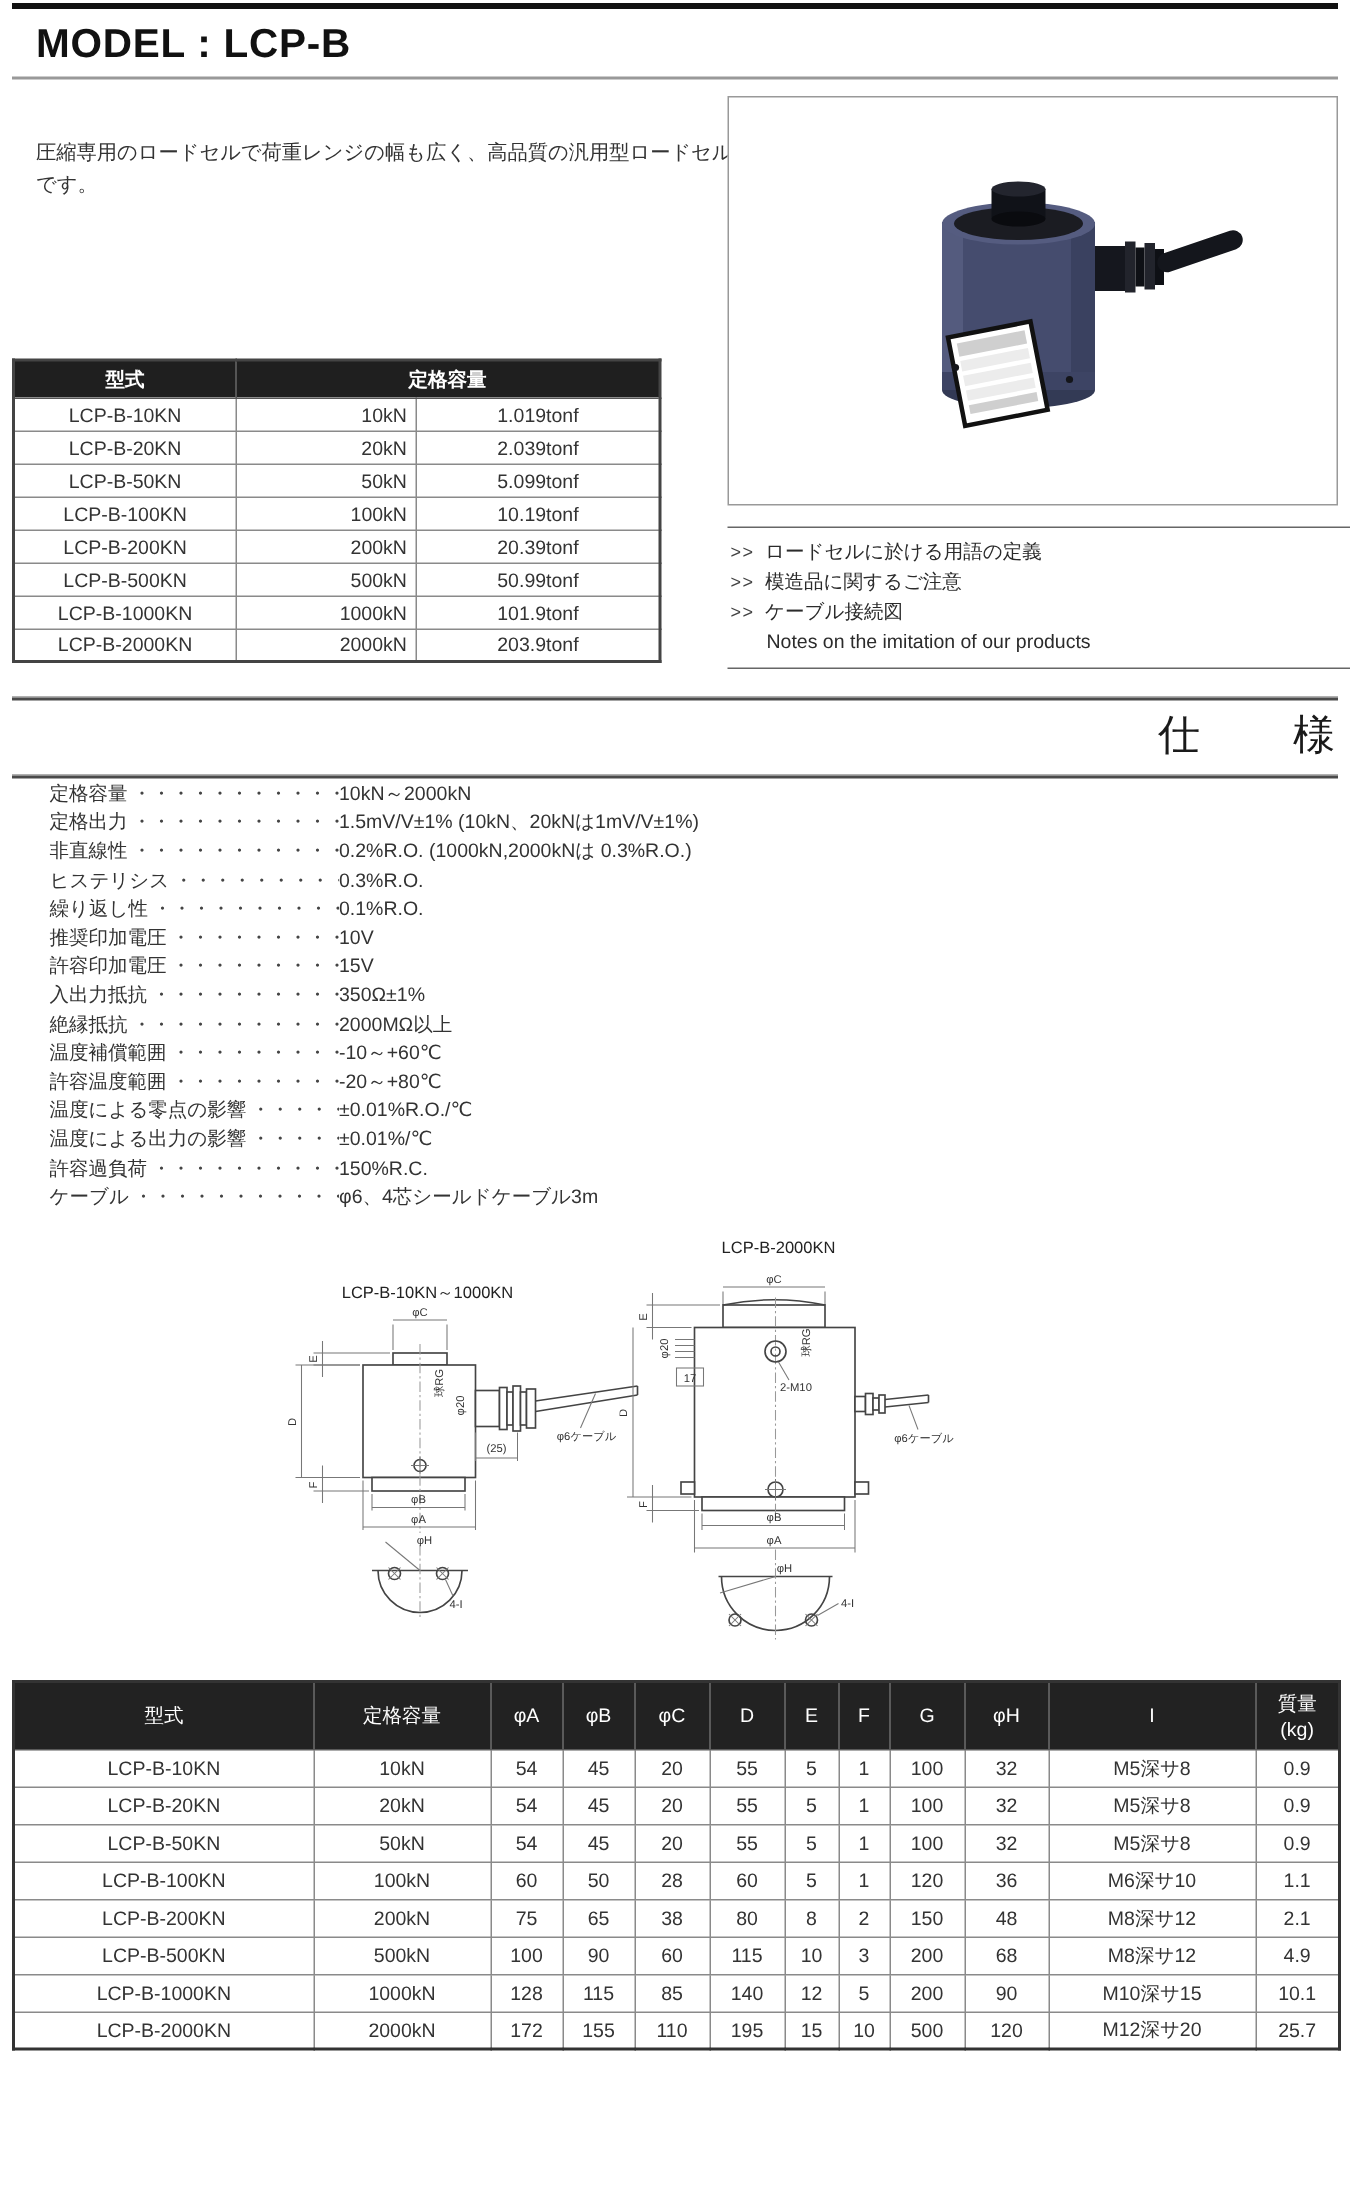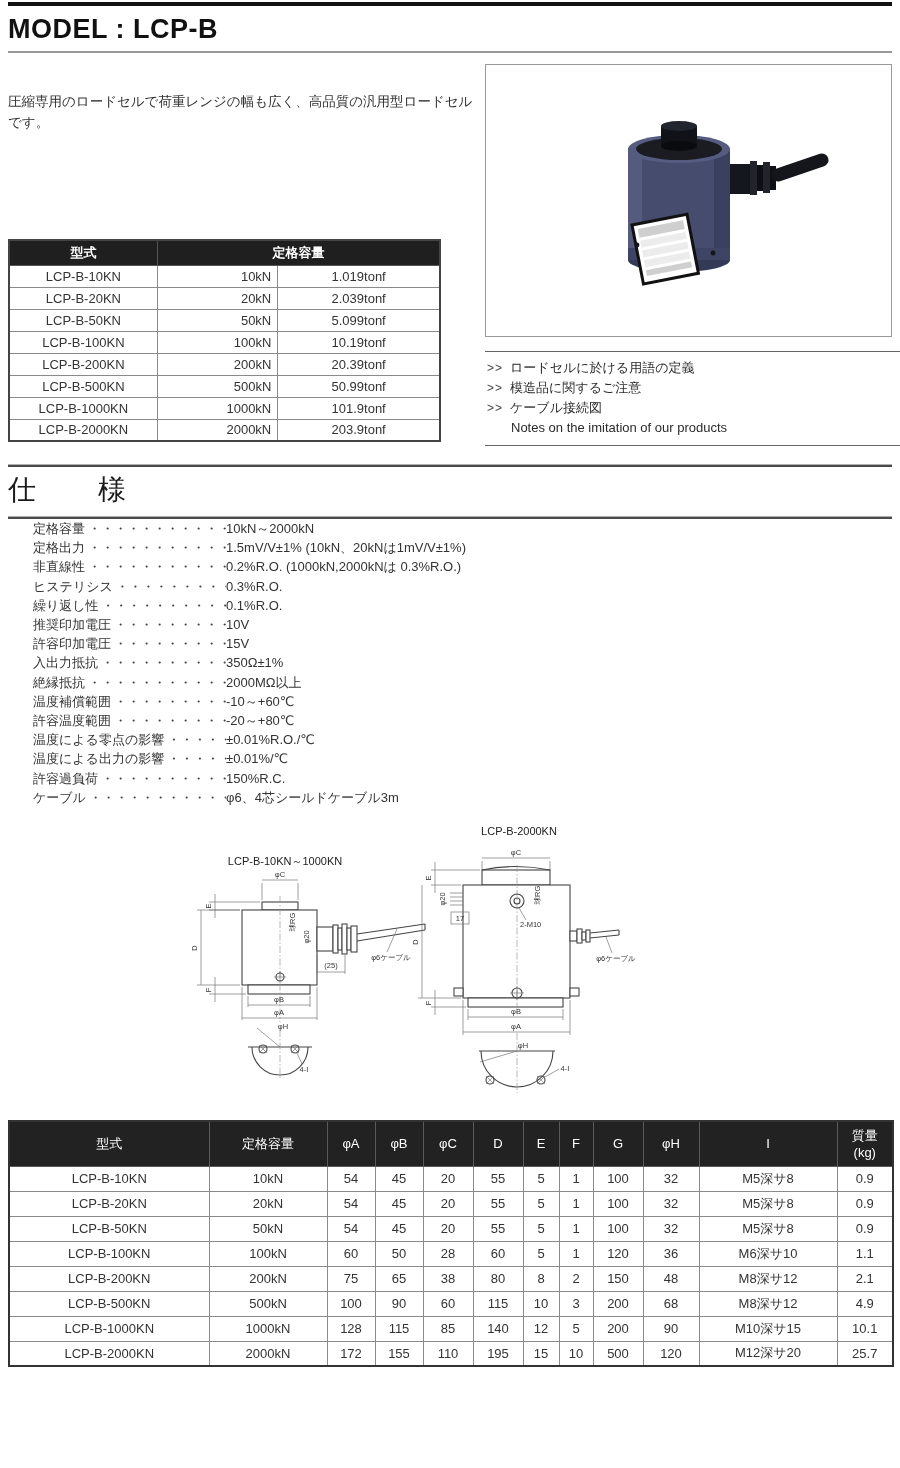--- a/index.html
+++ b/index.html
@@ -5,26 +5,26 @@
   * { margin:0; padding:0; box-sizing:border-box; }
   html,body { background:#fff; }
   body {
     width:900px; height:1468px; margin:0 auto; overflow:hidden;
     font-family:"Liberation Sans","DejaVu Sans",sans-serif;
     color:#333;
   }
   .page { width:900px; height:1468px; padding:0 8px; position:relative; background:#fff; }
 
   .topbar { height:4px; background:#111; margin-top:2px; }
-  h1.page-title { font-size:27px; font-weight:bold; color:#111; margin:8px 0 6px; letter-spacing:0.5px; }
+  h1.page-title { font-size:27px; font-weight:bold; color:#111; margin:8px 16px 6px; letter-spacing:0.5px; }
   .title-rule { height:2px; background:#999; }
 
   
   .top-area { position:relative; height:411px; }
-  .description { position:absolute; left:0; top:38px; width:468px; font-size:13.5px; line-height:21px; color:#333; }
+  .description { position:absolute; left:16px; top:38px; width:468px; font-size:13.5px; line-height:21px; color:#333; }
 
   table.cap-table { position:absolute; left:0; top:186px; width:433px; border-collapse:collapse; font-size:13px; border:2px solid #444; }
   table.cap-table th { background:#1f1f1f; color:#fff; font-weight:bold; height:25px; border:1px solid #555; font-size:13px; }
   table.cap-table td { border:1px solid #8a8a8a; height:22px; background:#fff; padding:0 6px; }
   td.c-model { width:149px; text-align:center; }
   td.c-kn    { width:121px; text-align:right; }
   td.c-tonf  { width:163px; text-align:center; }
 
   .right-col { position:absolute; left:477px; top:11px; width:478px; }
   .image-box { width:407px; height:273px; border:1px solid #999; background:#fff; }
@@ -32,21 +32,21 @@
   .rt1 { margin-top:14px; }
   .rt2 { margin-top:5px; }
   .links { padding:6px 0 2px 2px; font-size:13px; }
   .link-row { line-height:20px; white-space:nowrap; }
   .link-marker { color:#444; letter-spacing:1px; margin-right:7px; font-size:12px; }
   .link-text { color:#2b2b2b; text-decoration:none; cursor:pointer; }
   .link-sub { line-height:20px; padding-left:24px; color:#2b2b2b; }
 
   
   .hrule { height:1px; border-top:1px solid #b0b0b0; border-bottom:2px solid #4a4a4a; background:transparent; }
-  .section-title { text-align:left; font-size:28px; color:#1a1a1a; padding:4px 0 7px; letter-spacing:2px; }
+  .section-title { text-align:right; font-size:28px; color:#1a1a1a; padding:4px 0 7px; letter-spacing:2px; }
   .sec-spec { margin-top:0; }
   .sec-dim  { margin-top:18px; }
 
   
   .specs { padding-left:25px; }
   .spec-row { display:flex; font-size:13px; line-height:19.2px; color:#333; }
   .spec-left { width:193px; white-space:nowrap; overflow:hidden; flex:0 0 auto; }
   .spec-dots { margin-left:3px; color:#444; }
   .spec-value { white-space:nowrap; }
 

